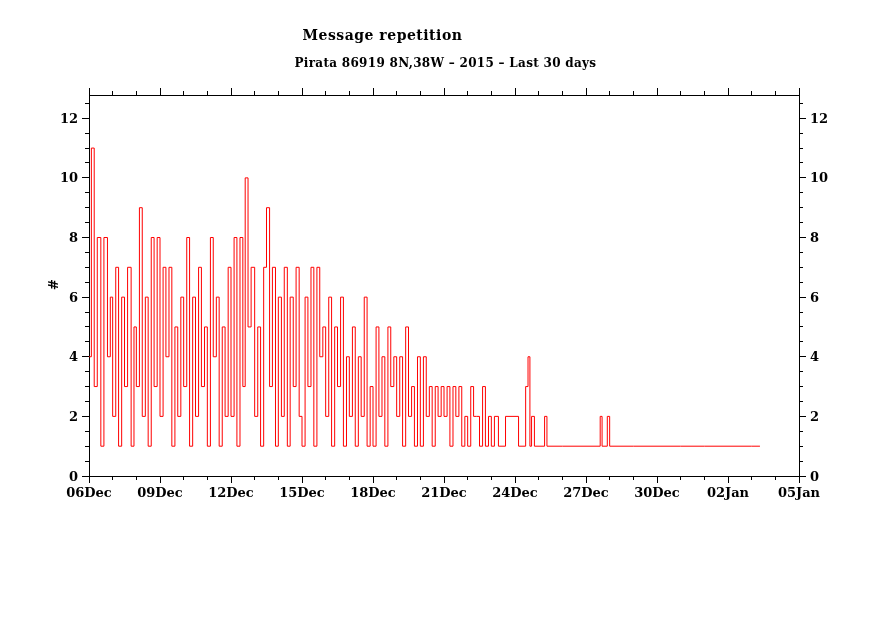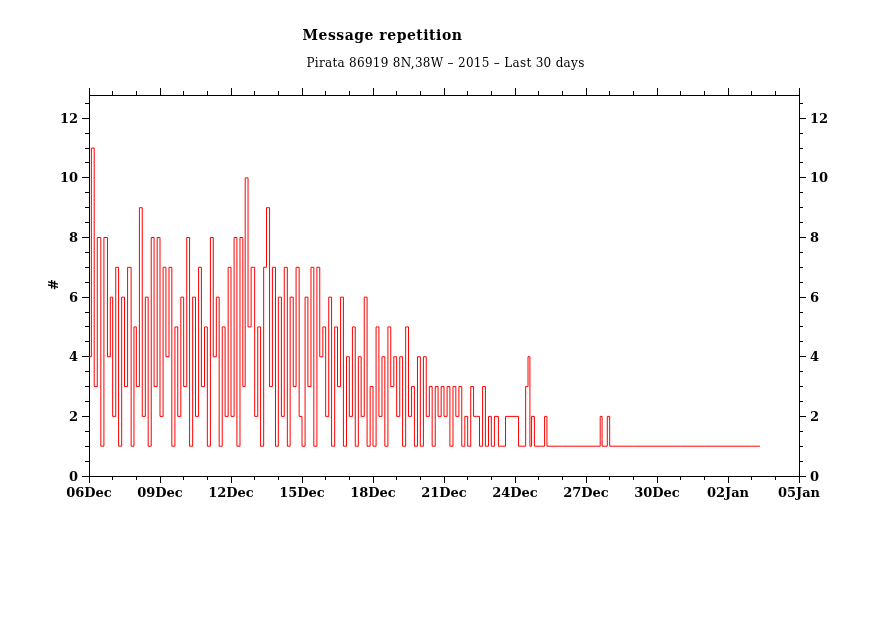--- a/index.html
+++ b/index.html
@@ -6,21 +6,21 @@
   body{
     width:891px;height:630px;background:#ffffff;position:relative;overflow:hidden;
     font-family:"DejaVu Serif", serif;color:#000;
   }
   .chart-title{
     position:absolute;top:27px;left:0;width:765px;text-align:center;
     font-size:14px;font-weight:bold;letter-spacing:0.5px;
   }
   .chart-subtitle{
     position:absolute;top:56px;left:0;width:891px;text-align:center;
-    font-size:12px;font-weight:normal;letter-spacing:0.3px;
+    font-size:12px;font-weight:bold;letter-spacing:0.3px;
   }
   .y-axis-label{
     position:absolute;left:48px;top:277px;
     font-size:13px;font-weight:bold;
     transform:rotate(-90deg);transform-origin:center;
   }
   svg{position:absolute;left:0;top:0;}
 </style>
 </head>
 <body>

